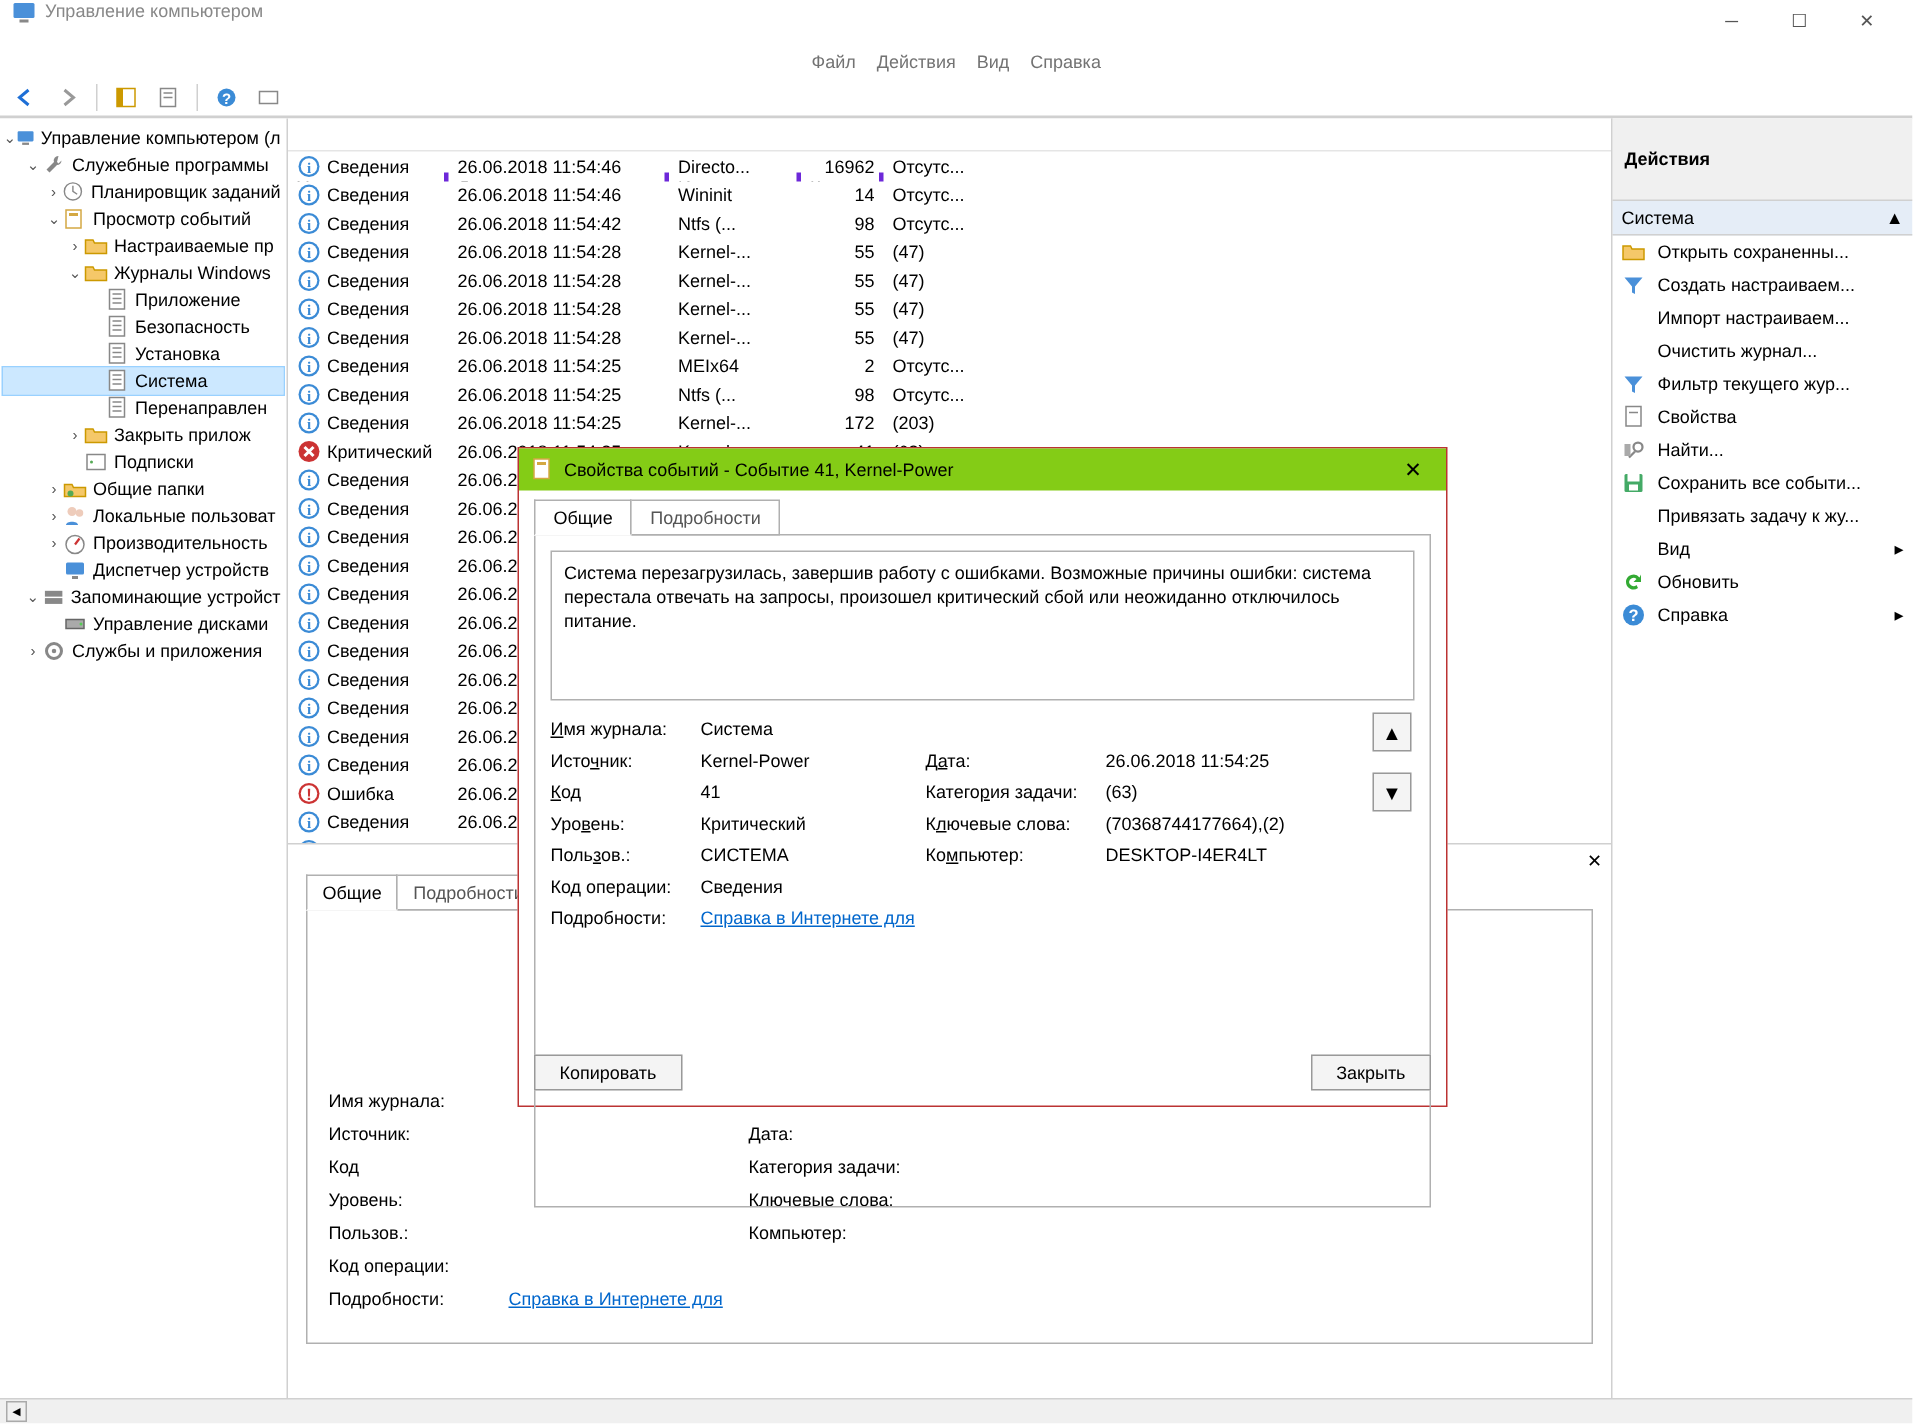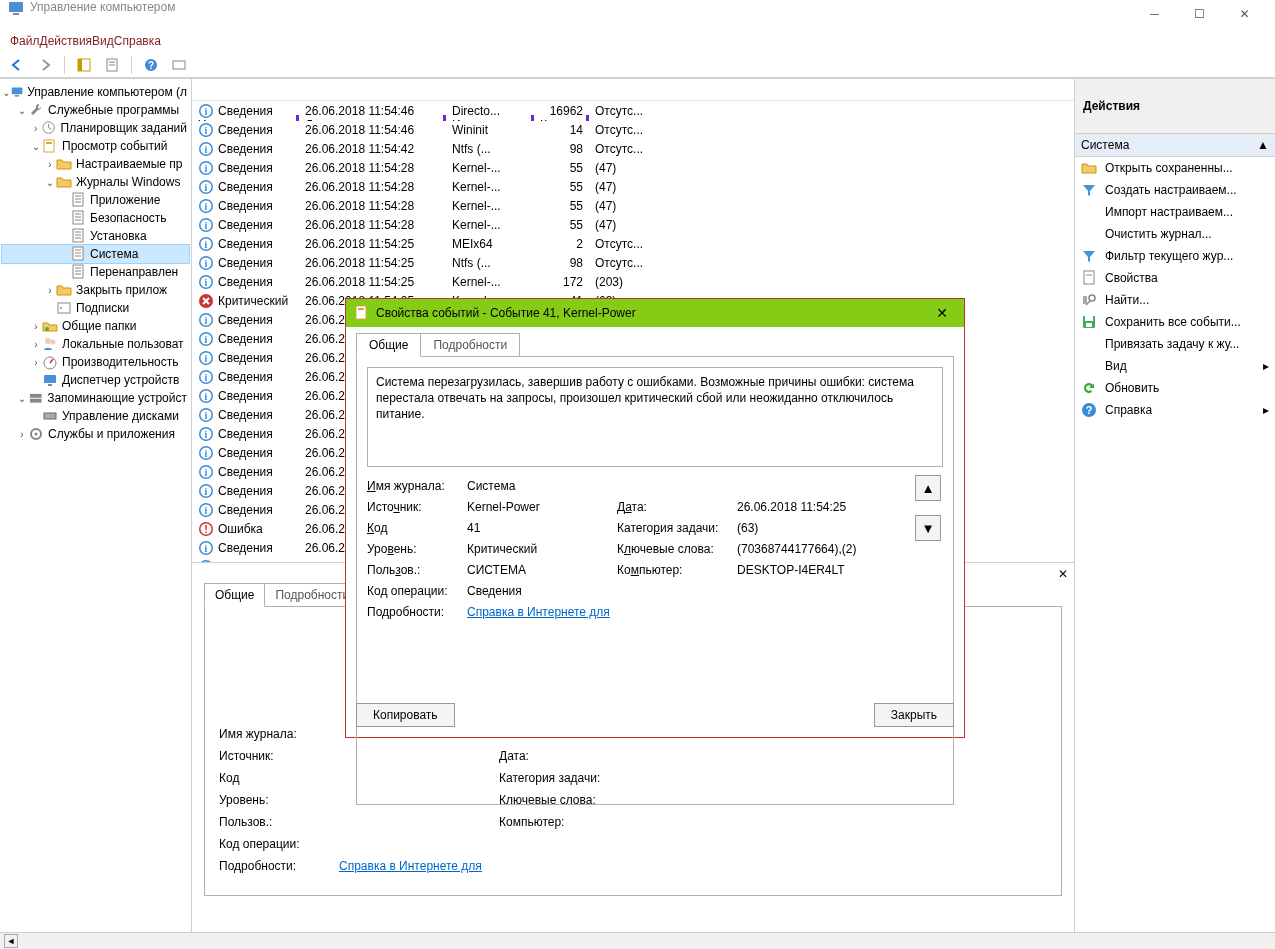--- a/index.html
+++ b/index.html
@@ -1,21 +1,21 @@
 <!DOCTYPE html>
 <html><head>
 <meta charset="utf-8">
 <style>
 * { box-sizing: border-box; margin: 0; padding: 0; }
 html, body { width: 1275px; height: 949px; font-family: "Segoe UI", Tahoma, sans-serif; font-size: 12px; color: #000; background: #fff; overflow: hidden; }
 .title-bar { height: 30px; display: flex; align-items: flex-start; padding: 0 8px; color: #888; background: #fff; }
 .title-bar .app-icon { width: 16px; height: 16px; margin-right: 6px; display:inline-block; }
 .title-bar .spacer { flex: 1; }
 .win-btn { width: 45px; height: 28px; display:flex; align-items:center; justify-content:center; color:#555; }
-.menu-bar { height: 22px; display:flex; align-items:center; padding: 0 10px; color:#7f1d1d; }
+.menu-bar { height: 22px; display:flex; align-items:center; gap: 14px; padding: 0 10px; color:#737373;justify-content:center; }
 .toolbar { height: 26px; display:flex; align-items:center; gap: 6px; padding: 2px 6px; border-bottom: 1px solid #d0d0d0; }
 .tb-btn { width: 22px; height: 22px; display:flex; align-items:center; justify-content:center; border:1px solid transparent; }
 .tb-sep { width:1px; height:18px; background:#d0d0d0; margin:0 2px; }
 .main { display:flex; height: calc(949px - 30px - 22px - 26px - 17px); border-top:1px solid #d0d0d0; }
 .tree { width: 192px; border-right:1px solid #d0d0d0; padding: 4px 2px; overflow:hidden; background:#fff; }
 .tree-item { display:flex; align-items:center; height:18px; white-space:nowrap; padding-right:2px; }
 .tree-item .exp { width:12px; text-align:center; color:#555; font-size:10px;}
 .tree-item .ic { width:16px; height:16px; margin-right:4px; display:inline-flex; align-items:center; justify-content:center;}
 .tree-item.sel { background:#cce8ff; outline:1px solid #99d1ff; }
 .ind1{padding-left:0px}.ind2{padding-left:14px}.ind3{padding-left:28px}.ind4{padding-left:42px}.ind5{padding-left:56px}

